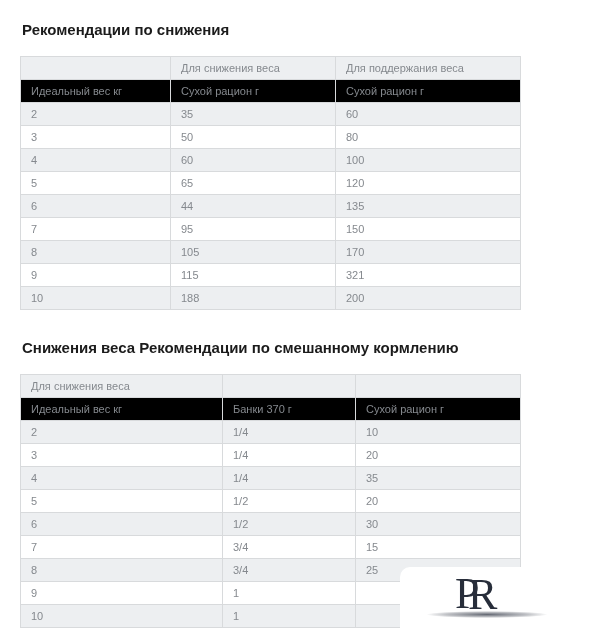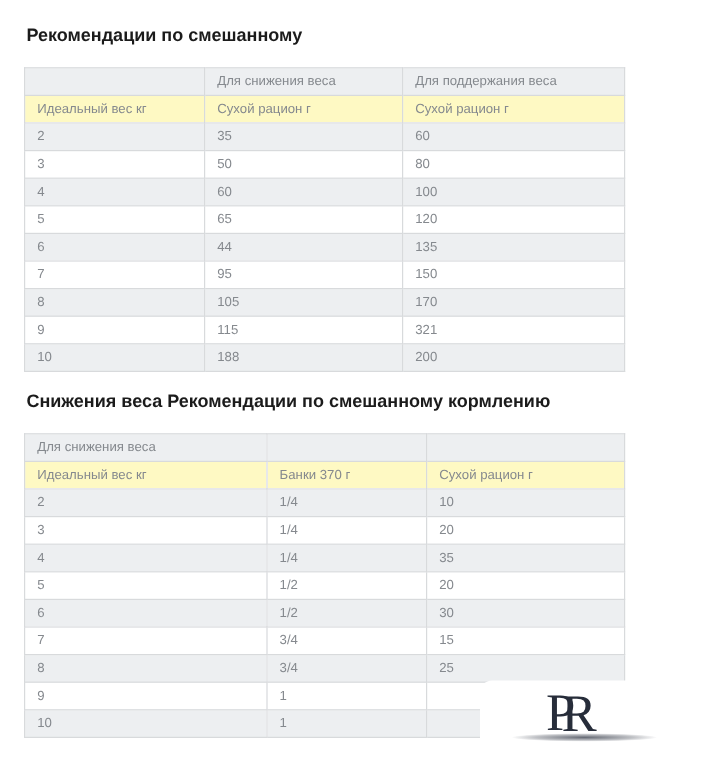--- a/index.html
+++ b/index.html
@@ -15,39 +15,39 @@
     font-weight: 700;
     color: #1b1b1b;
     margin: 0 0 0 22px;
     padding: 0;
     line-height: 18px;
   }
   #title-1 { padding-top: 21px; }
   #title-2 { padding-top: 16px; }
   table.data-table {
     border-collapse: collapse;
-    margin: 17px 0 0 20px;
+    margin: 17px 0 13px 20px;
     table-layout: fixed;
     border-radius: 12px;
   }
   table.data-table td, table.data-table th {
     border: 1px solid #d8dadc;
     font-size: 11px;
     font-weight: 400;
     color: #85898e;
     text-align: left;
     vertical-align: middle;
     padding: 5px 10px;
     line-height: 12px;
     height: 12px;
     overflow: hidden;
     white-space: nowrap;
   }
   table.data-table thead tr.hrow1 th { background: #edeff1; }
-  table.data-table thead tr.hrow2 th { background: #fef9c3; }
+  table.data-table thead tr.hrow2 th { background: #000000; }
   table.data-table tbody tr:nth-child(odd) td { background: #edeff1; }
   table.data-table tbody tr:nth-child(even) td { background: #ffffff; }
 
   
   .watermark {
     position: absolute;
     left: 400px; top: 567px;
     width: 203px; height: 73px;
     background: #ffffff;
     border-top-left-radius: 10px;
@@ -74,21 +74,21 @@
     border-radius: 50%;
     background: radial-gradient(ellipse at center,
       rgba(75,80,92,0.85) 0%,
       rgba(75,80,92,0.35) 48%,
       rgba(75,80,92,0) 72%);
   }
 </style>
 </head>
 <body>
 
-<h2 class="section-title" id="title-1">Рекомендации по смешанному</h2>
+<h2 class="section-title" id="title-1">Рекомендации по снижения</h2>
 
 <table class="data-table" id="table1">
   <colgroup>
     <col style="width:150px">
       <col style="width:165px">
       <col style="width:185px">
   </colgroup>
   <thead>
     <tr class="hrow1">
       <th></th>

